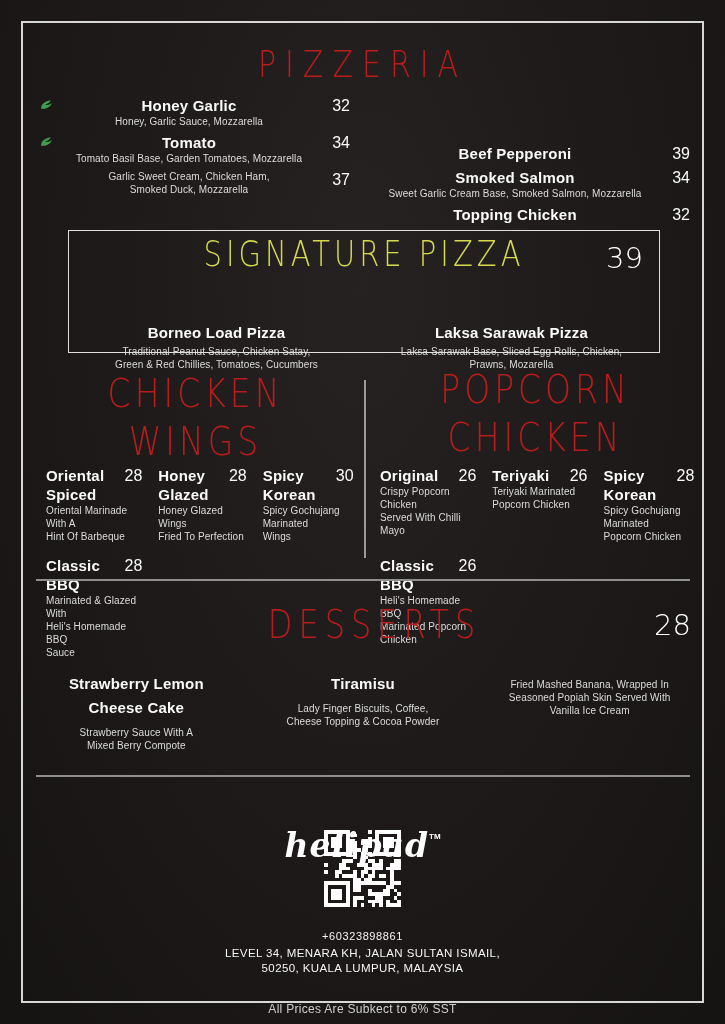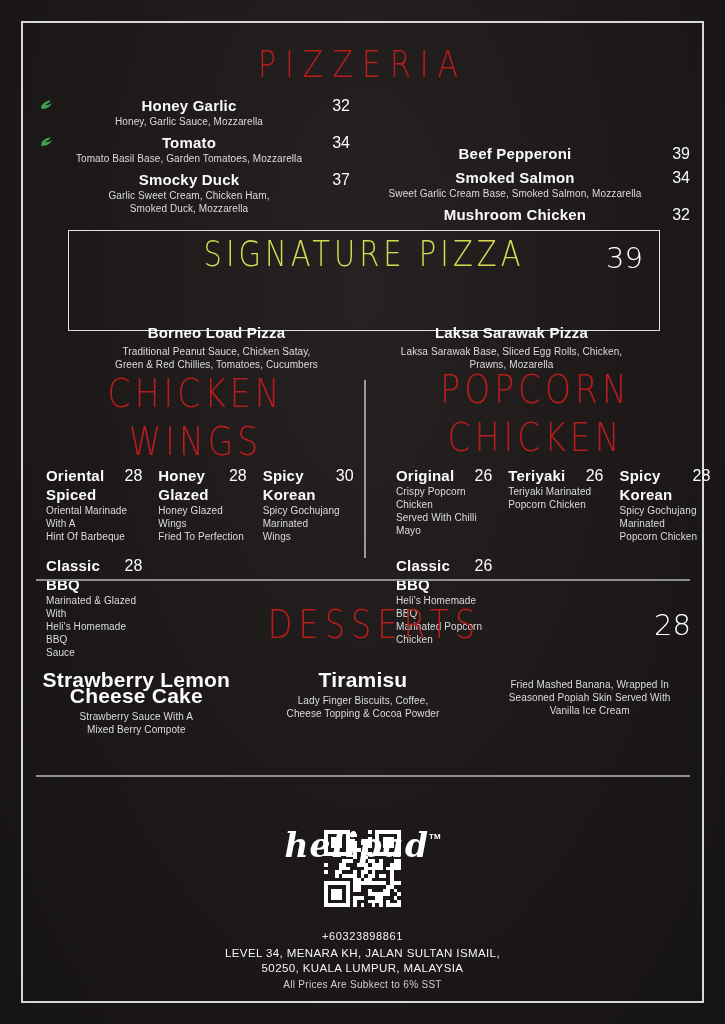--- a/index.html
+++ b/index.html
@@ -26,21 +26,21 @@
   .p-item{display:flex;align-items:flex-start;margin-bottom:5px;}
   .veg{width:26px;flex:0 0 26px;padding-top:3px;}
   .veg svg{width:13px;height:11px;display:block;}
   .p-body{flex:1 1 auto;min-width:0;text-align:center;}
   .name{font-size:15px;font-weight:700;letter-spacing:0.2px;color:#fafafa;line-height:19px;}
   .desc{font-size:10px;color:#dcdcdc;line-height:13px;white-space:pre-line;letter-spacing:0.1px;}
   .price{flex:0 0 38px;text-align:right;font-size:16px;color:#fafafa;line-height:19px;}
 
   
   .sig-box{
-    position:absolute;left:68px;top:230px;width:592px;height:101px;
+    position:absolute;left:68px;top:230px;width:592px;height:123px;
     border:1.5px solid #e0e0e0;box-sizing:border-box;
   }
   .sig-title{position:absolute;left:0;width:100%;top:6px;text-align:center;
     font-size:29px;letter-spacing:4px;}
   .sig-title .t{display:inline-block;transform:scaleY(1.2);}
   .sig-price{position:absolute;right:16px;top:10px;font-size:29px;font-weight:200;
     font-family:"DejaVu Sans",sans-serif;color:#fff;}
   .sig-items{position:absolute;left:0;top:44px;width:100%;display:flex;}
   .sig-item{flex:1 1 50%;text-align:center;margin-top:48px;}
   .sig-item .name{line-height:20px;}
@@ -53,34 +53,34 @@
   .g-item .top{display:flex;justify-content:space-between;align-items:baseline;}
   .v-divider{position:absolute;width:1.5px;background:#9a9a9a;}
   .h-divider{position:absolute;height:1.5px;background:#8f8f8f;}
 
   
   .desserts-price{position:absolute;right:34px;top:608px;font-size:29px;font-weight:200;
     font-family:"DejaVu Sans",sans-serif;color:#fff;}
   .dessert-grid{position:absolute;left:34px;top:672px;width:658px;display:grid;
     grid-template-columns:1fr 1fr 1fr;column-gap:22px;}
   .dessert{text-align:center;}
-  .dessert .name{white-space:pre-line;font-size:21px;line-height:16px;}
+  .dessert .name{white-space:pre-line;font-size:15px;line-height:24px;}
   .dessert .desc{margin-top:6px;}
 
   
   .brand{top:826px;font-family:"DejaVu Serif",serif;font-style:italic;font-weight:700;
     font-size:33px;color:#fff;letter-spacing:1px;}
   .brand sup{font-size:8px;font-family:"Liberation Sans",sans-serif;font-style:normal;
     font-weight:700;vertical-align:18px;letter-spacing:0;}
   .qr{position:absolute;left:324px;top:830px;width:77px;height:77px;}
   .qr svg{width:77px;height:77px;display:block;}
   .phone{top:930px;font-size:11px;letter-spacing:0.6px;color:#f5f5f5;}
   .address{top:946px;font-size:11.5px;line-height:15px;letter-spacing:0.4px;color:#f5f5f5;}
   .addr-line{display:block;text-align:center;}
-  .note{top:979px;font-size:10px;color:#cfcfcf;letter-spacing:0.3px;}
+  .note{top:1002px;font-size:12px;color:#cfcfcf;letter-spacing:0.3px;}
 </style>
 </head>
 <body>
 
 <div class="frame"></div>
 
 <div class="center-abs page-title thin">
   <span class="t">PIZZERIA</span>
 </div>
 
@@ -105,21 +105,20 @@
     </span>
     <div class="p-body">
       <div class="name">Tomato</div>
       <div class="desc">Tomato Basil Base, Garden Tomatoes, Mozzarella</div>
     </div>
     <span class="price">34</span>
   </div>
   <div class="p-item">
     <span class="veg"></span>
     <div class="p-body">
-      <div class="name">Smocky Duck</div>
       <div class="desc">Garlic Sweet Cream, Chicken Ham,
 Smoked Duck, Mozzarella</div>
     </div>
     <span class="price">37</span>
   </div>
 </div>
 
 <div class="col" style="left:378px;top:104px;width:312px;margin-top:40px;">
   <div class="p-item">
     <div class="p-body">
@@ -129,21 +128,21 @@
   </div>
   <div class="p-item">
     <div class="p-body">
       <div class="name">Smoked Salmon</div>
       <div class="desc">Sweet Garlic Cream Base, Smoked Salmon, Mozzarella</div>
     </div>
     <span class="price">34</span>
   </div>
   <div class="p-item">
     <div class="p-body">
-      <div class="name">Mushroom Chicken</div>
+      <div class="name">Topping Chicken</div>
     </div>
     <span class="price">32</span>
   </div>
 </div>
 
 <div class="sig-box">
   <div class="sig-title thin" style="color:#d5d94f;">
     <span class="t">SIGNATURE PIZZA</span>
   </div>
   <div class="sig-price">39</div>
@@ -200,21 +199,21 @@
 Sauce</div>
   </div>
 </div>
 
 <div class="v-divider" style="left:364px;top:380px;height:178px;"></div>
 
 <div class="sec-head thin" style="left:388px;top:374px;width:295px;">
   <span class="t">POPCORN
 CHICKEN</span>
 </div>
-<div class="grid2" style="left:396px;top:466px;width:306px;">
+<div class="grid2" style="left:380px;top:466px;width:306px;">
   <div class="g-item">
     <div class="top">
         <span class="name">Original</span>
         <span class="price">26</span>
       </div>
     <div class="desc">Crispy Popcorn Chicken
 Served With Chilli Mayo</div>
   </div>
   <div class="g-item">
     <div class="top">

